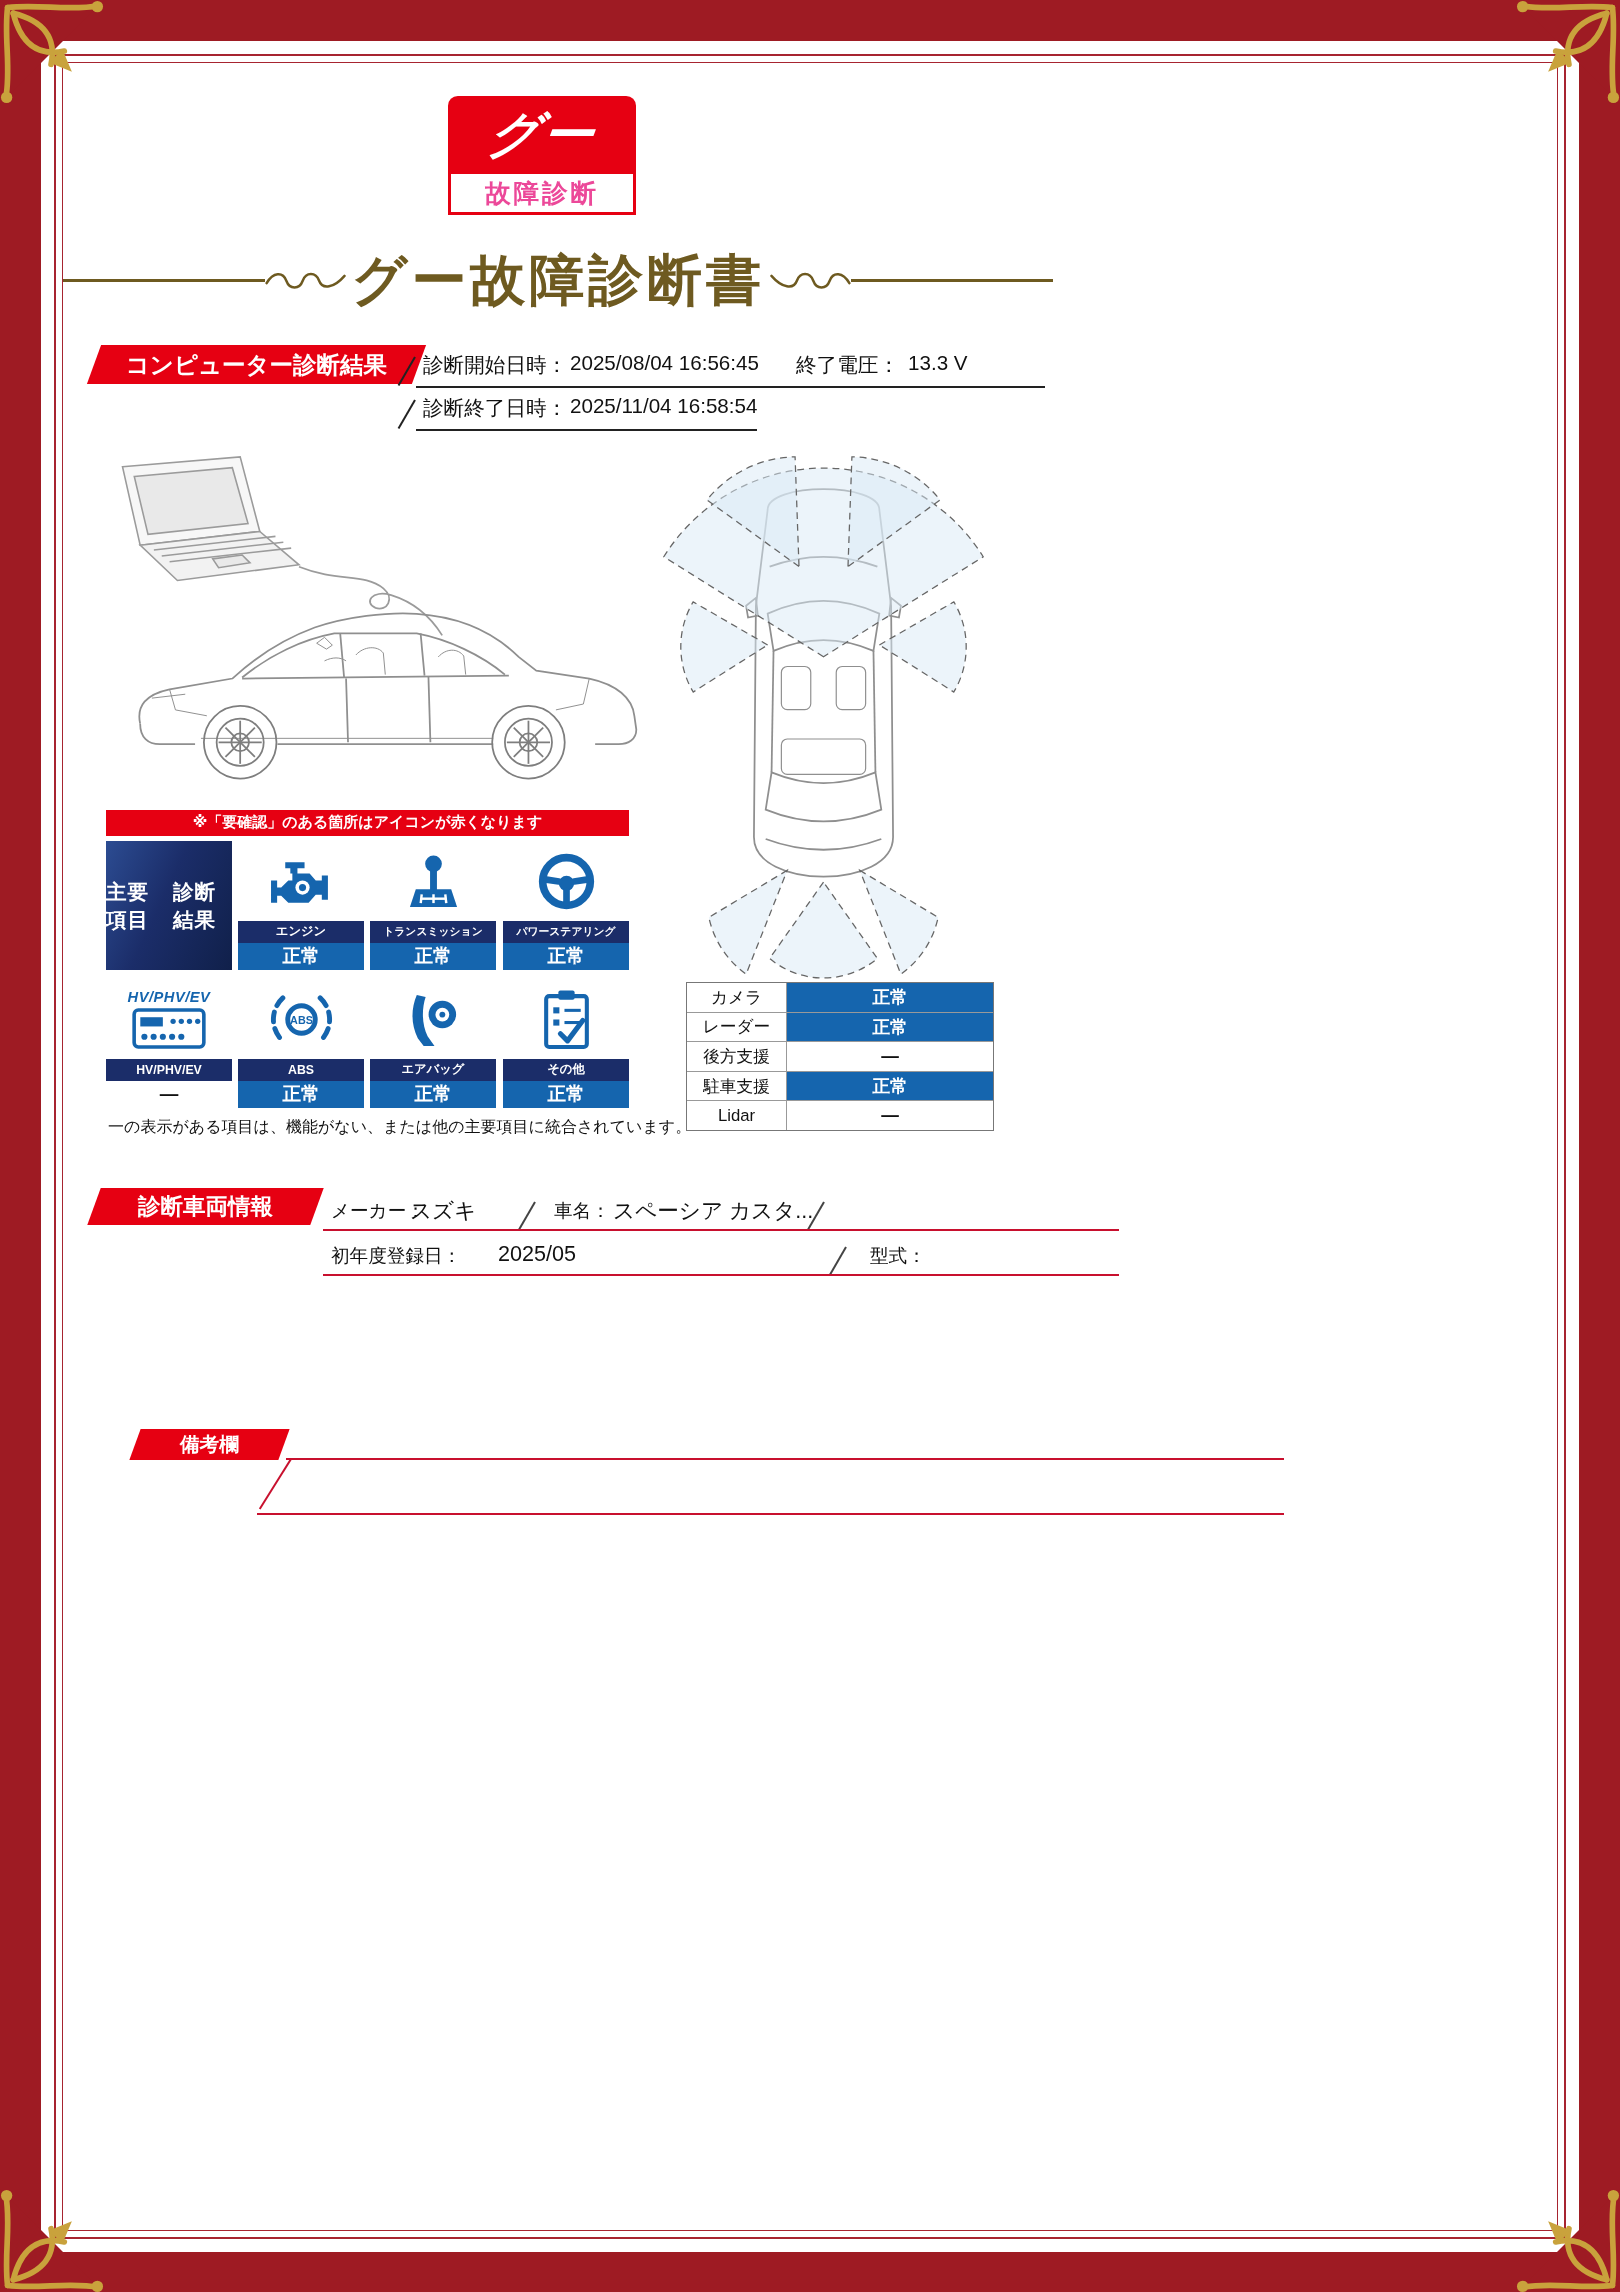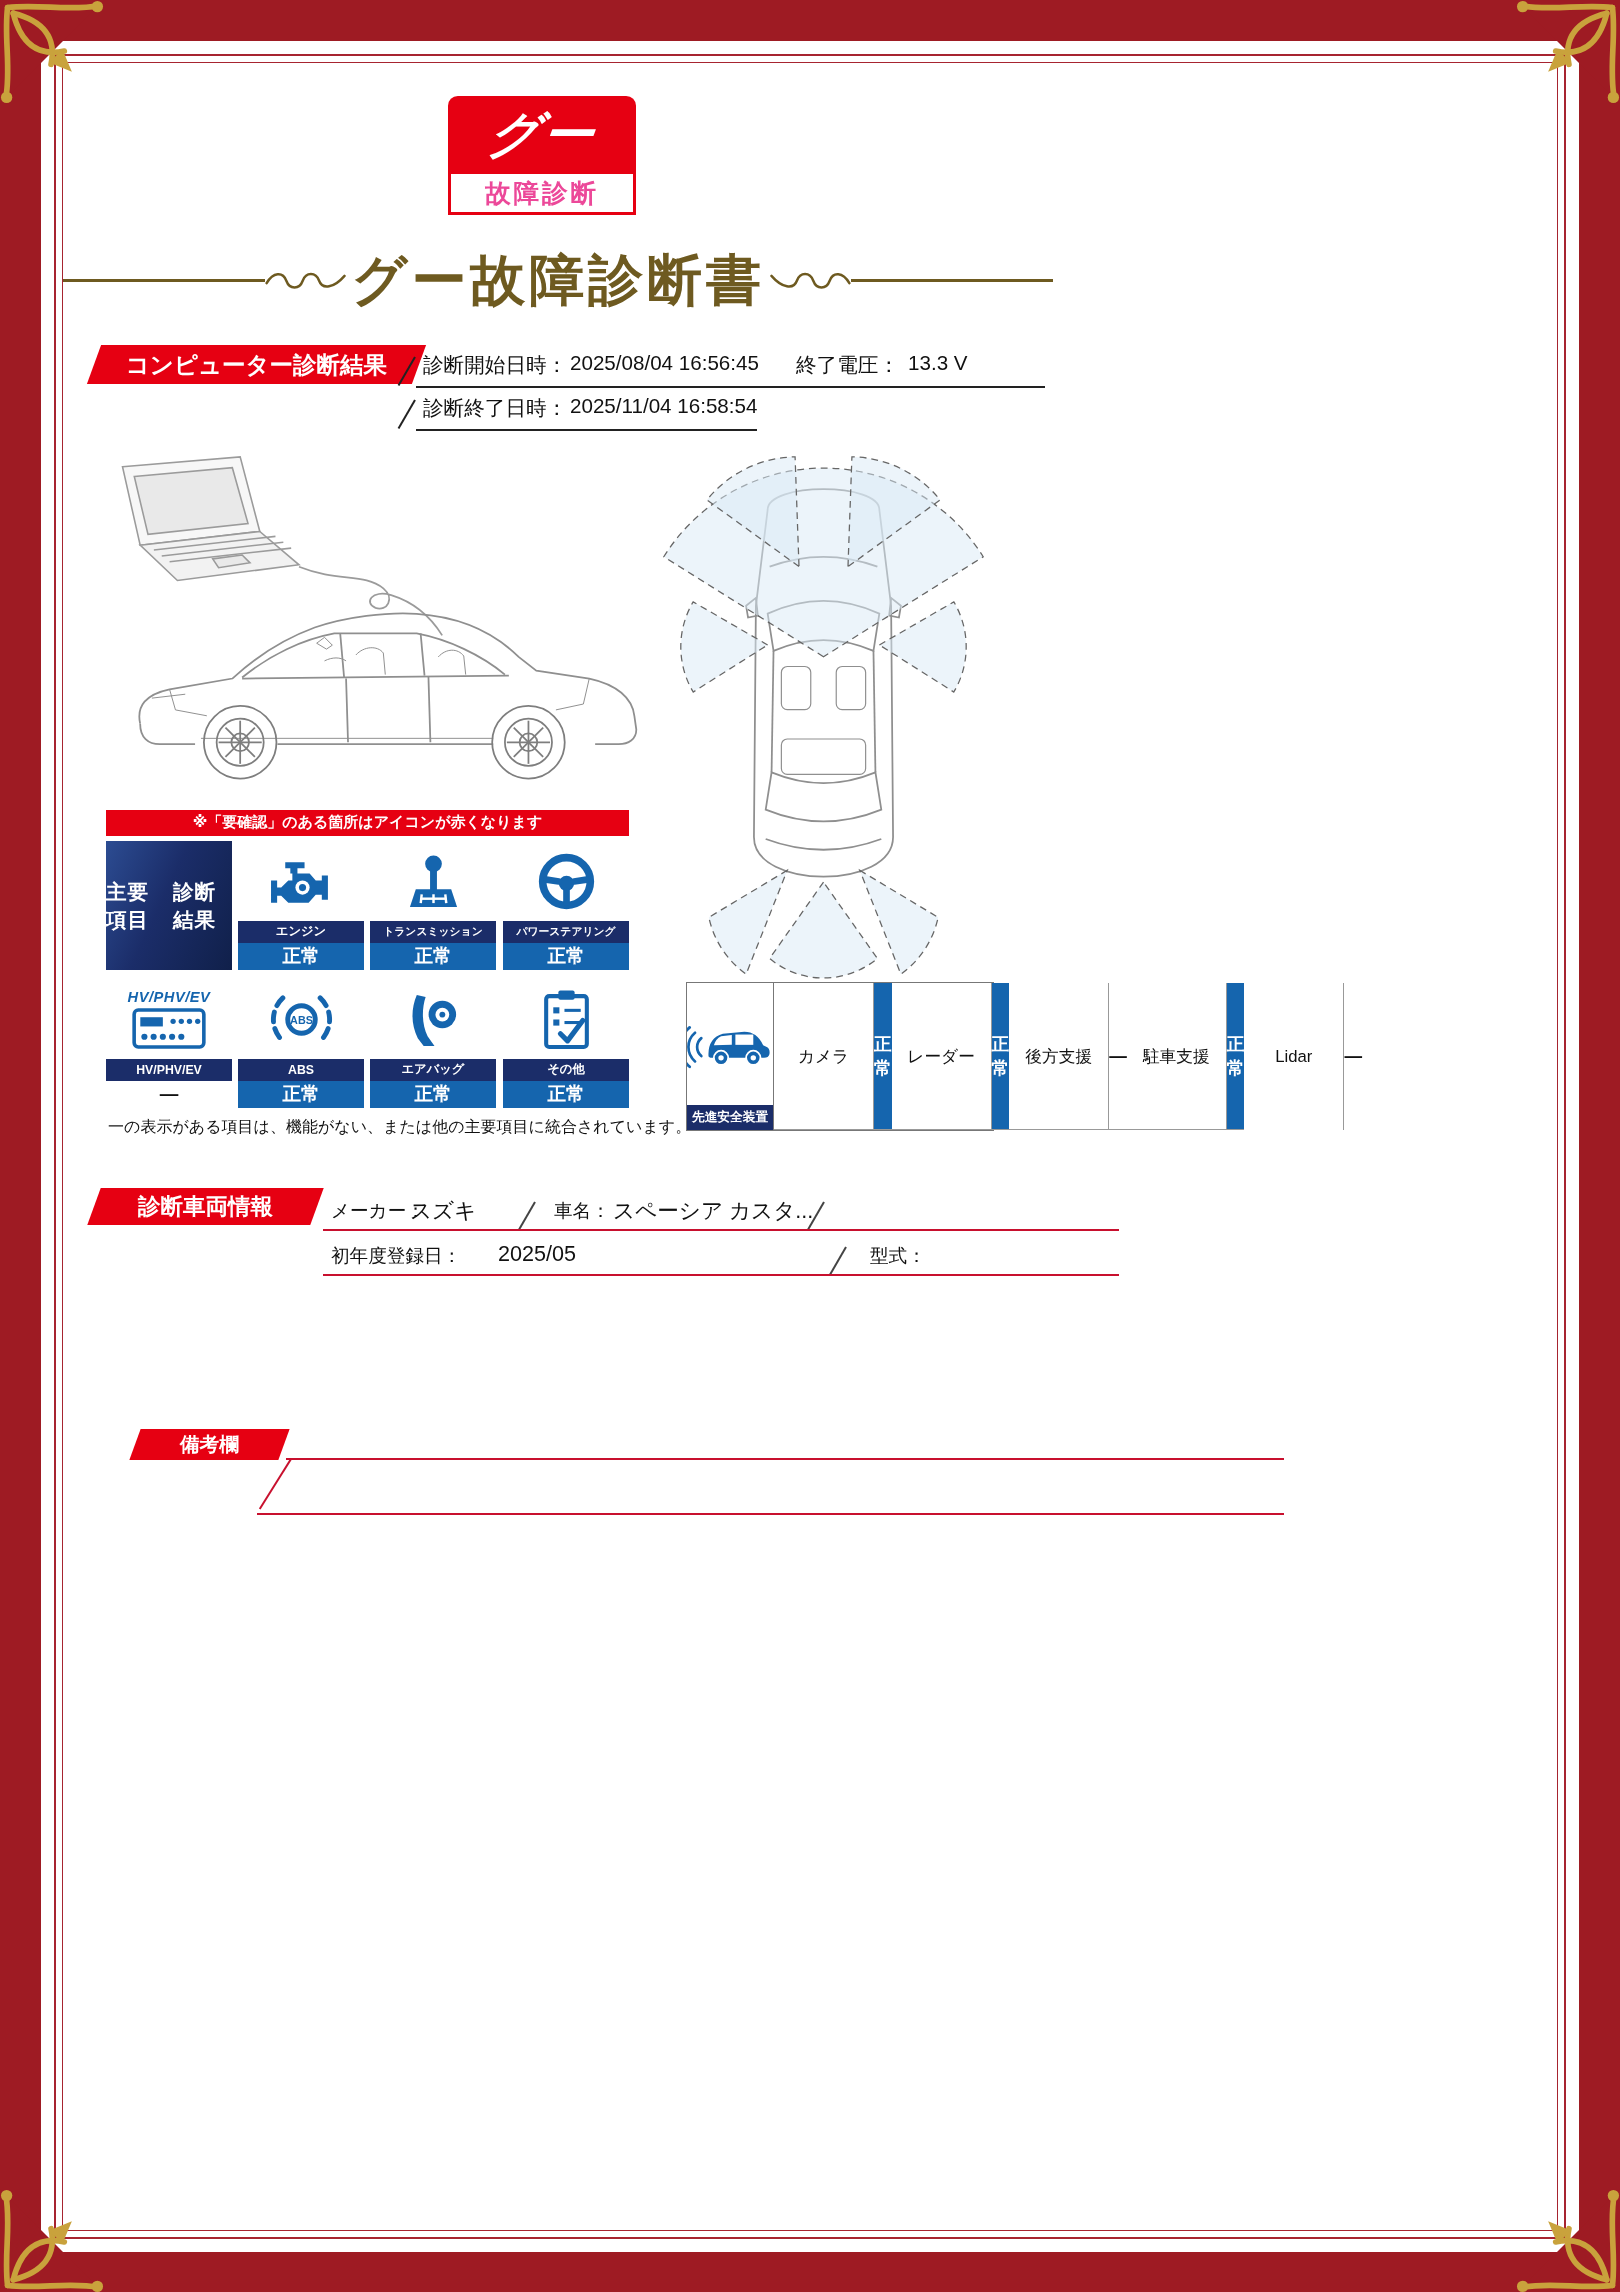--- a/index.html
+++ b/index.html
@@ -51,21 +51,21 @@
   .status-none{background:#fff;color:#111}
   .main-box{position:absolute;width:126px;height:129px;color:#fff;display:flex;flex-direction:row;align-items:center;justify-content:center;gap:7.8px;
             font-weight:bold;font-size:20.6px;letter-spacing:1px;
             background:linear-gradient(115deg,#2C4C92 0%,#1B2D69 45%,#10204A 100%)}
   .footnote{position:absolute;left:108px;top:1117px;font-size:16px;color:#111;white-space:nowrap}
 
   .safety{position:absolute;left:686px;top:982px;width:308px;height:149px;display:flex;border:1px solid #777;background:#fff}
   .safety-left{width:106px;border-right:1px solid #777;display:flex;flex-direction:column}
   .safety-icon{flex:1;display:flex;align-items:center;justify-content:center}
   .safety-caption{height:25.5px;background:#1B2D69;color:#fff;font-size:12.7px;font-weight:bold;display:flex;align-items:center;justify-content:center;white-space:nowrap}
-  .safety-rows{flex:1;display:flex;}
+  .safety-rows{flex:1;display:flex;flex-direction:column}
   .srow{flex:1;display:flex;border-bottom:1px solid #999}
   .srow:last-child{border-bottom:none}
   .sname{width:100px;display:flex;align-items:center;justify-content:center;font-size:16.7px;color:#111;background:#fff;border-right:1px solid #999;white-space:nowrap}
   .sstat{flex:1;display:flex;align-items:center;justify-content:center;font-weight:bold;font-size:17.6px}
 
   .illu{position:absolute}
 </style>
 </head>
 <body>
 
@@ -365,39 +365,20 @@
         <path d="M18 44 L25 51 L40 31" fill="none" stroke="#1565AE" stroke-width="5" stroke-linecap="round" stroke-linejoin="round"></path>
       </svg>
     </div>
     <div class="name-bar">その他</div>
     <div class="status-bar status-ok">正常</div>
   </div>
 
   <div class="footnote">一の表示がある項目は、機能がない、または他の主要項目に統合されています。</div>
 
   <div class="safety">
-    <div class="safety-left">
-      <div class="safety-icon">
-        <svg width="86" height="51" viewBox="0 0 96 56">
-          <g fill="none" stroke="#1565AE" stroke-width="3" stroke-linecap="round">
-            <path d="M16 22 A13 13 0 0 0 16 42"></path>
-            <path d="M9 16 A21 21 0 0 0 9 48"></path>
-            <path d="M3 10 A29 29 0 0 0 3 54"></path>
-          </g>
-          <path d="M24 42 Q23 22 40 17 L64 15 Q78 15 85 30 L89 32 Q93 34 92 40 Q91 44 86 44 L28 44 Q24 44 24 42 Z" fill="#1565AE"></path>
-          <path d="M38 20 Q32 23 30 30 L50 29.5 L50 18.5 Z" fill="#fff"></path>
-          <rect x="54" y="18" width="20" height="11.5" fill="#fff"></rect>
-          <circle cx="38" cy="44" r="8" fill="#1565AE" stroke="#fff" stroke-width="2"></circle>
-            <circle cx="38" cy="44" r="3" fill="#fff"></circle>
-          <circle cx="74" cy="44" r="8" fill="#1565AE" stroke="#fff" stroke-width="2"></circle>
-            <circle cx="74" cy="44" r="3" fill="#fff"></circle>
-        </svg>
-      </div>
-      <div class="safety-caption">先進安全装置</div>
-    </div>
     <div class="safety-rows">
       <div class="srow">
         <div class="sname">カメラ</div>
         <div class="sstat status-ok">正常</div>
       </div>
       <div class="srow">
         <div class="sname">レーダー</div>
         <div class="sstat status-ok">正常</div>
       </div>
       <div class="srow">

